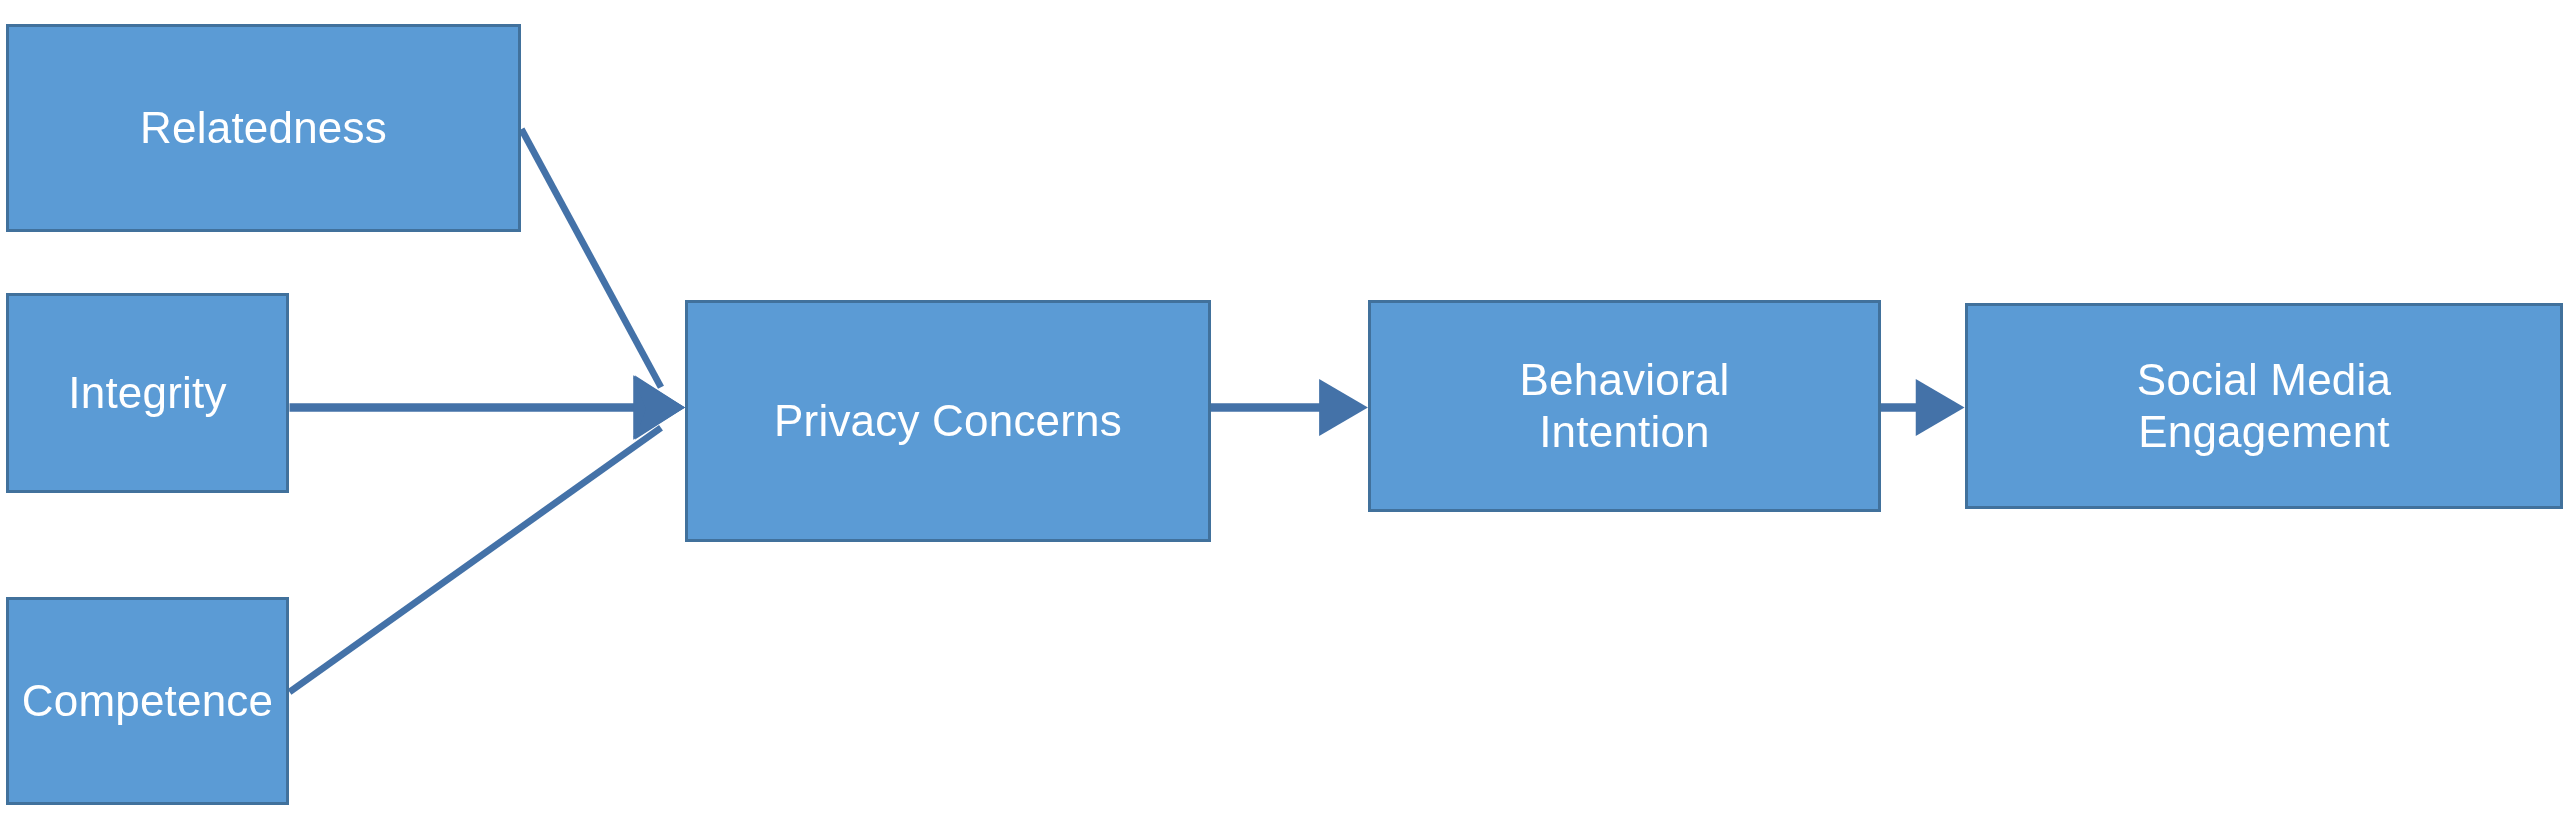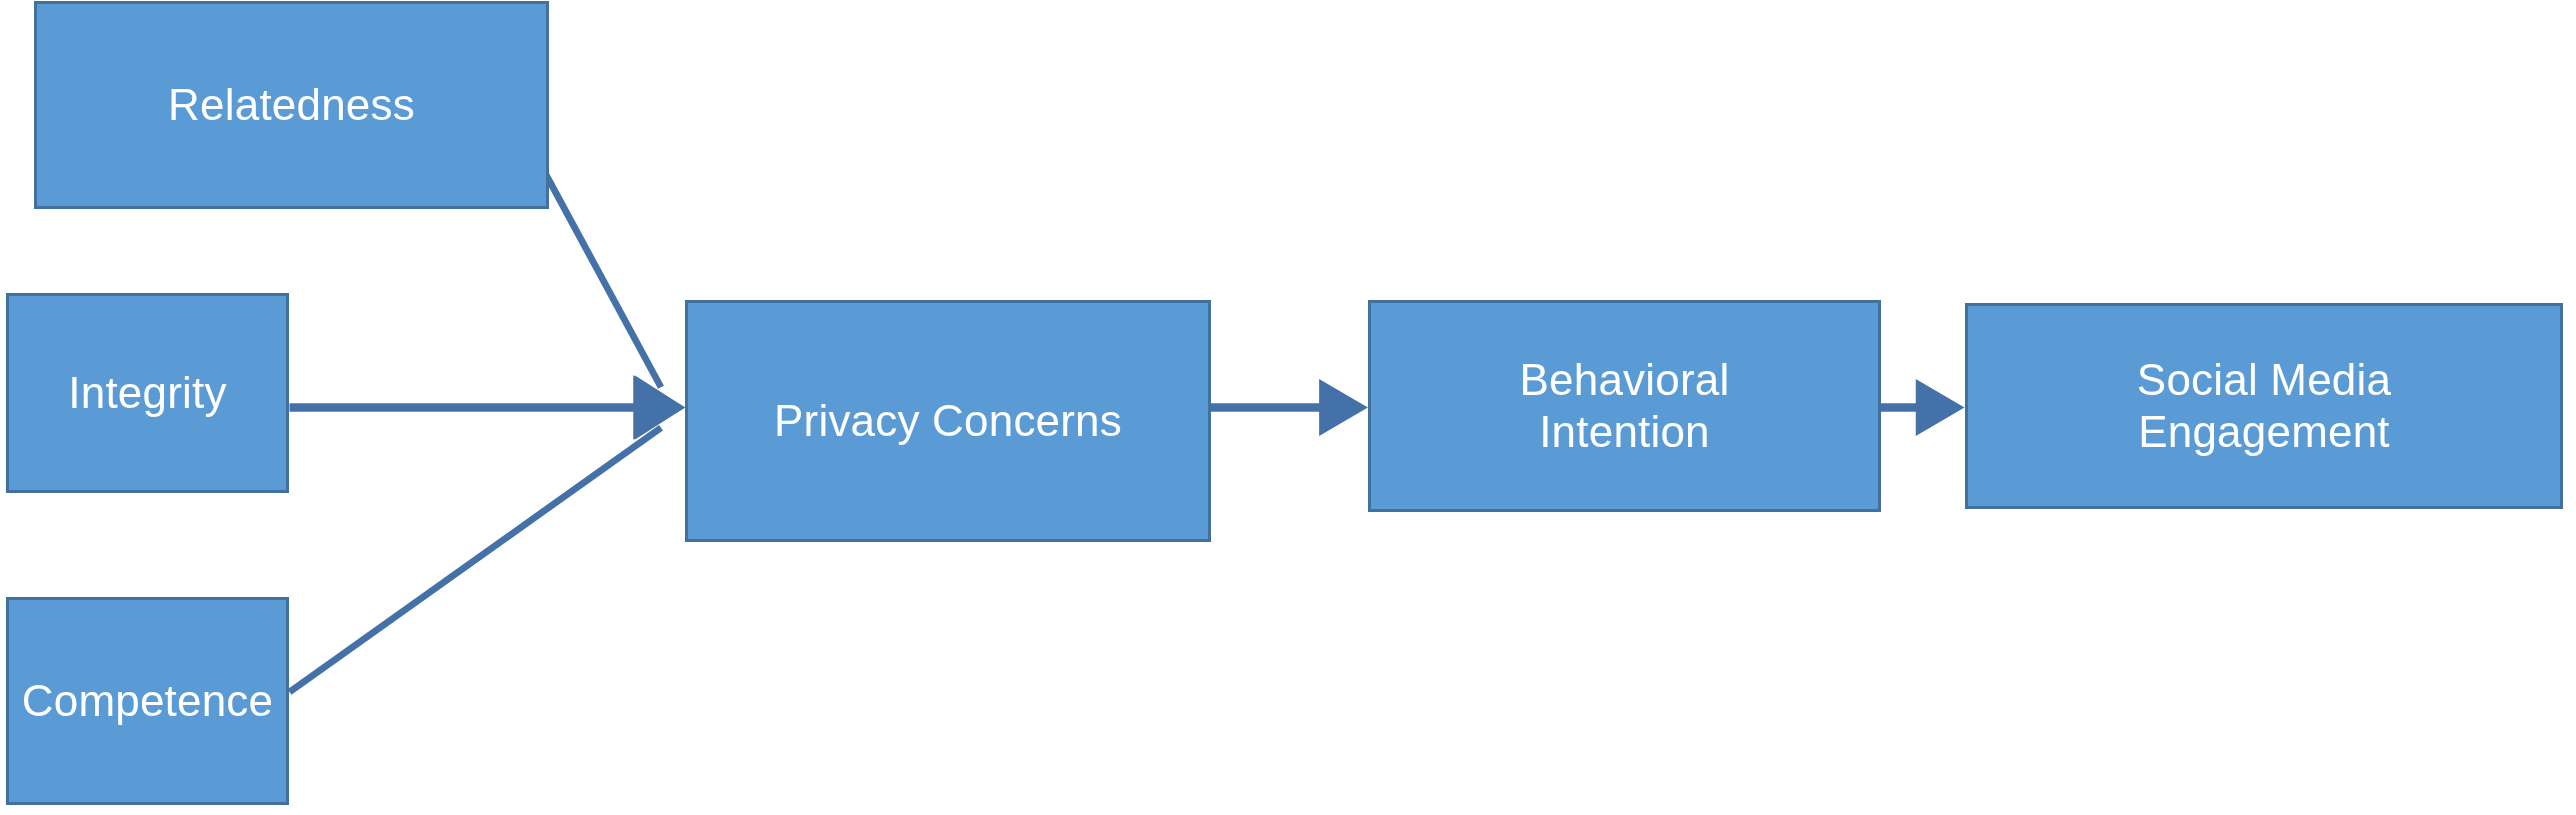--- a/index.html
+++ b/index.html
@@ -34,21 +34,21 @@
     z-index: 3;
   }
   .node .label {
     display: block;
     width: 100%;
     padding: 0 7.5px;
     box-sizing: border-box;
     white-space: pre-line;
   }
   
-  #node-relatedness      { left: 6px;    top: 1px;   width: 515px;  height: 208px; margin-left: 28px; }
+  #node-relatedness      { left: 6px;    top: 24px;   width: 515px;  height: 208px; }
   #node-integrity        { left: 6px;    top: 293px;  width: 283px;  height: 200px; }
   #node-competence       { left: 6px;    top: 597px;  width: 283px;  height: 208px; }
   #node-privacy-concerns { left: 685px;  top: 300px;  width: 526px;  height: 242px; }
   #node-behavioral       { left: 1368px; top: 300px;  width: 513px;  height: 212px; text-align: center; }
   #node-social-media     { left: 1965px; top: 303px;  width: 598px;  height: 206px; }
 
   #edges {
     position: absolute;
     left: 0;
     top: 0;

